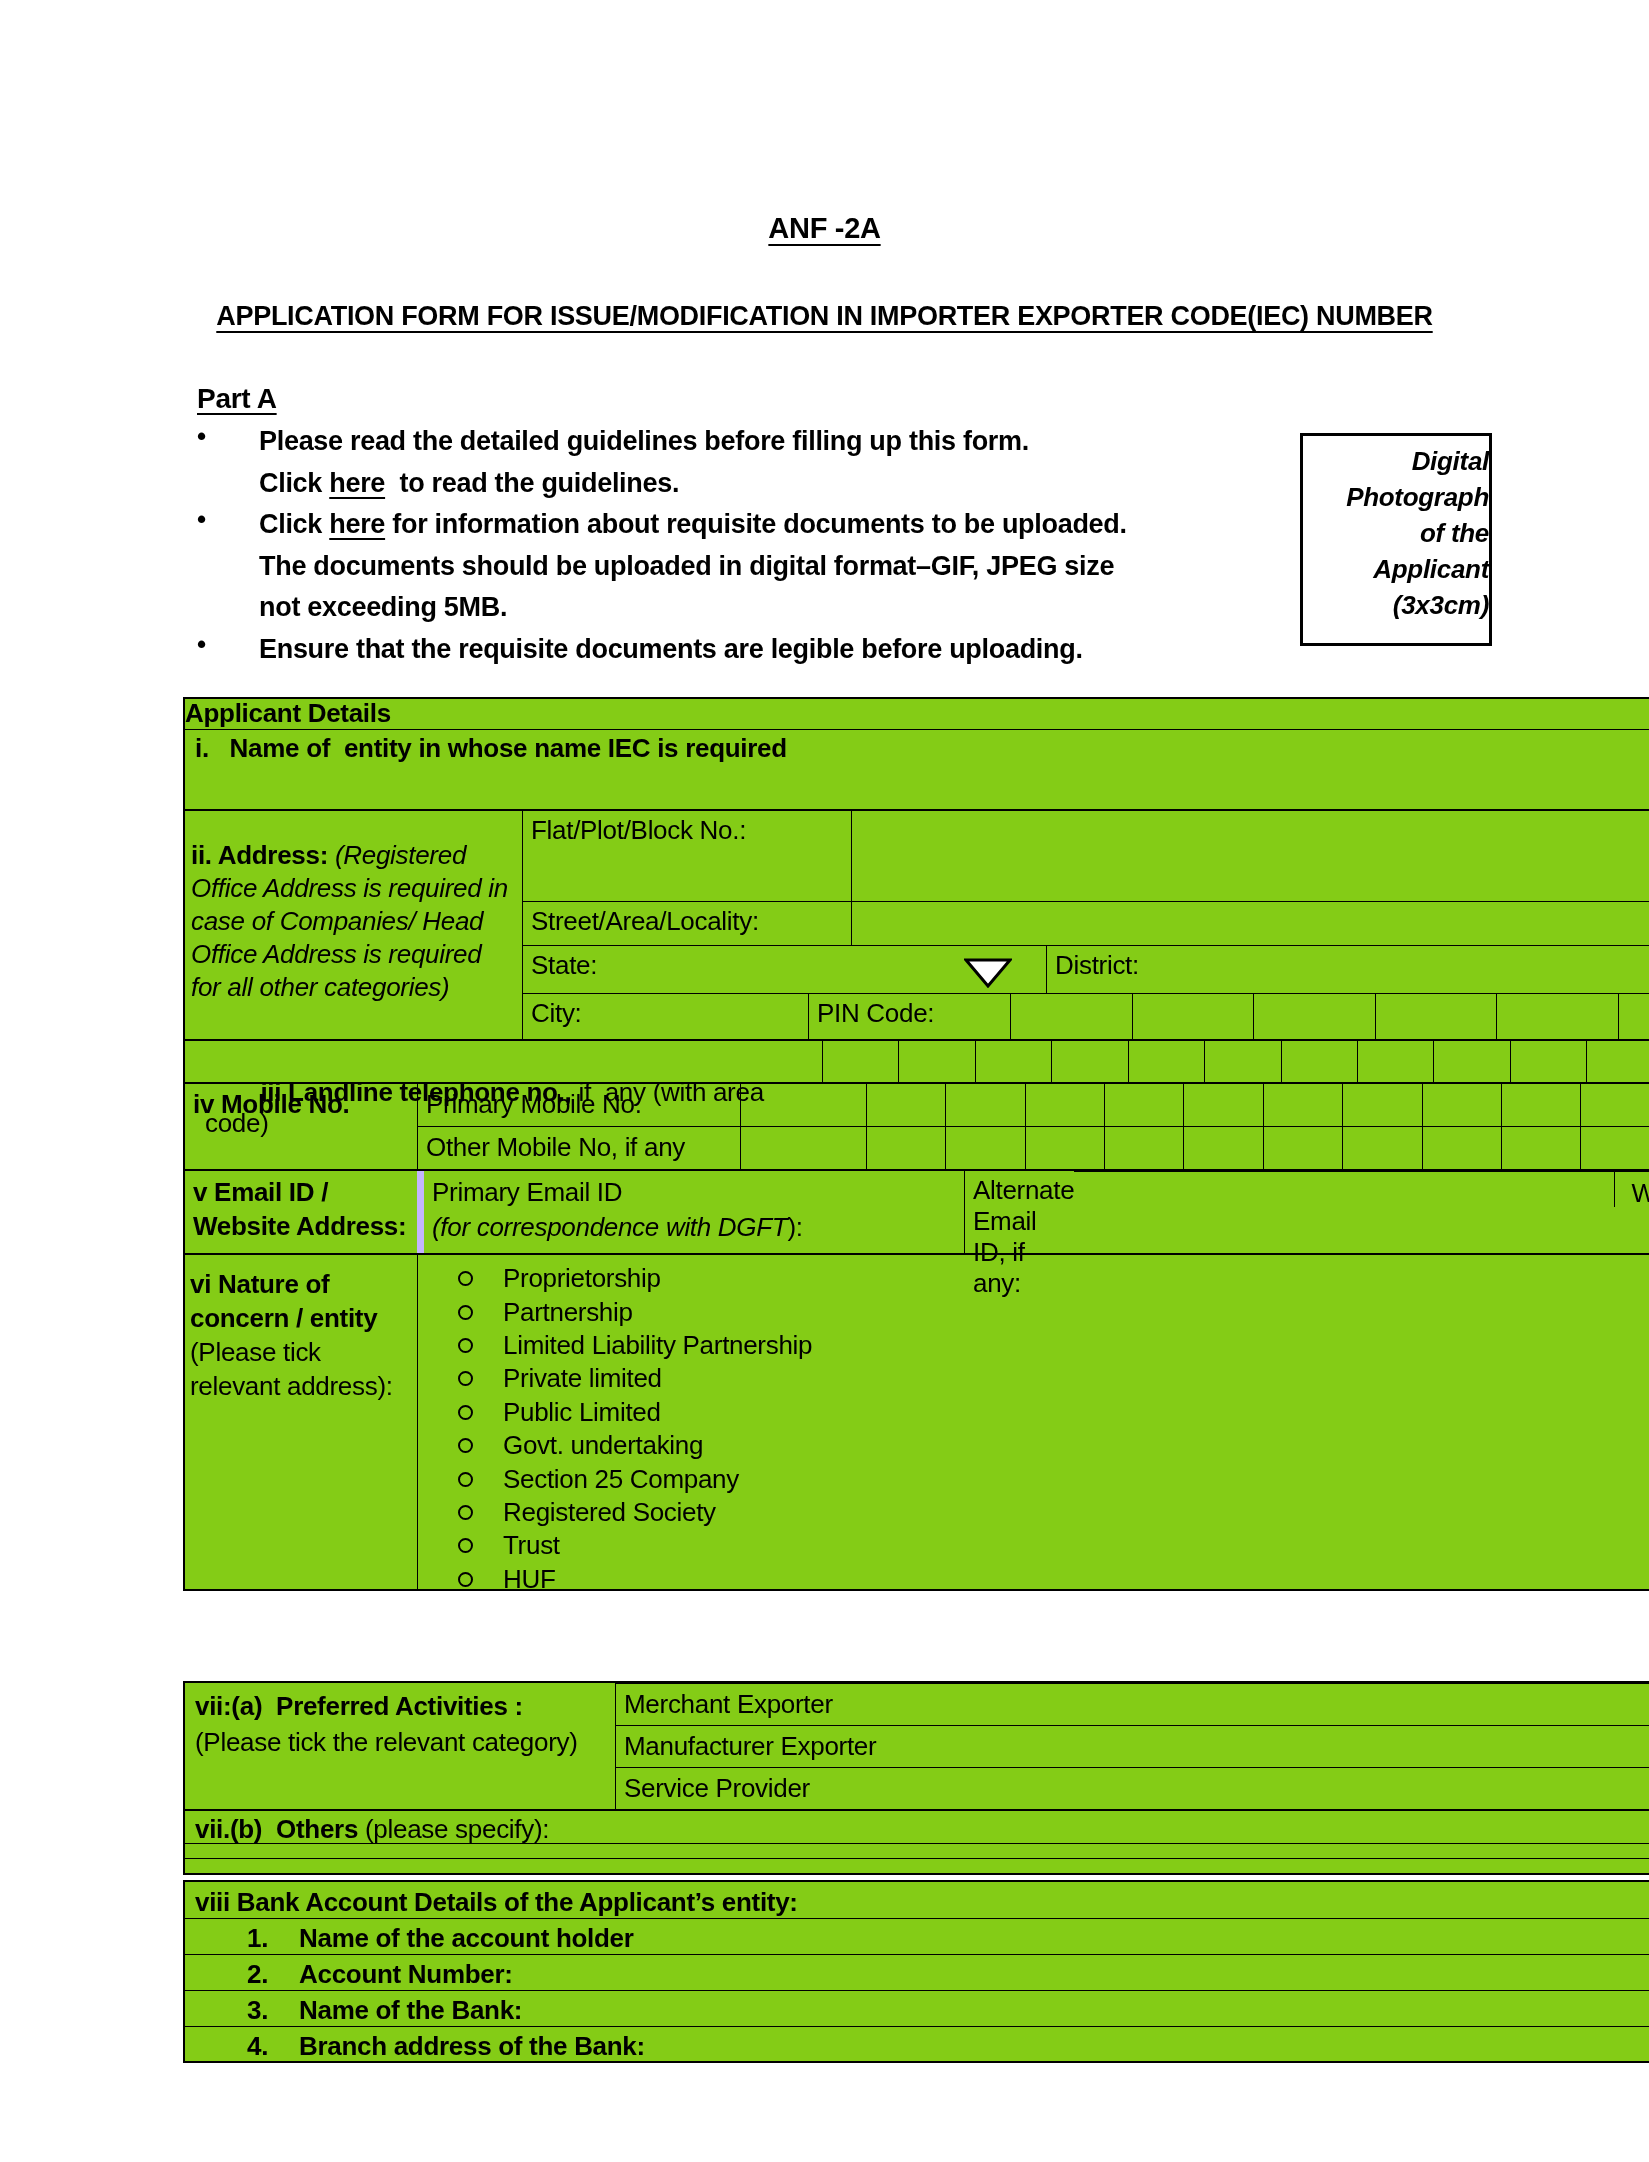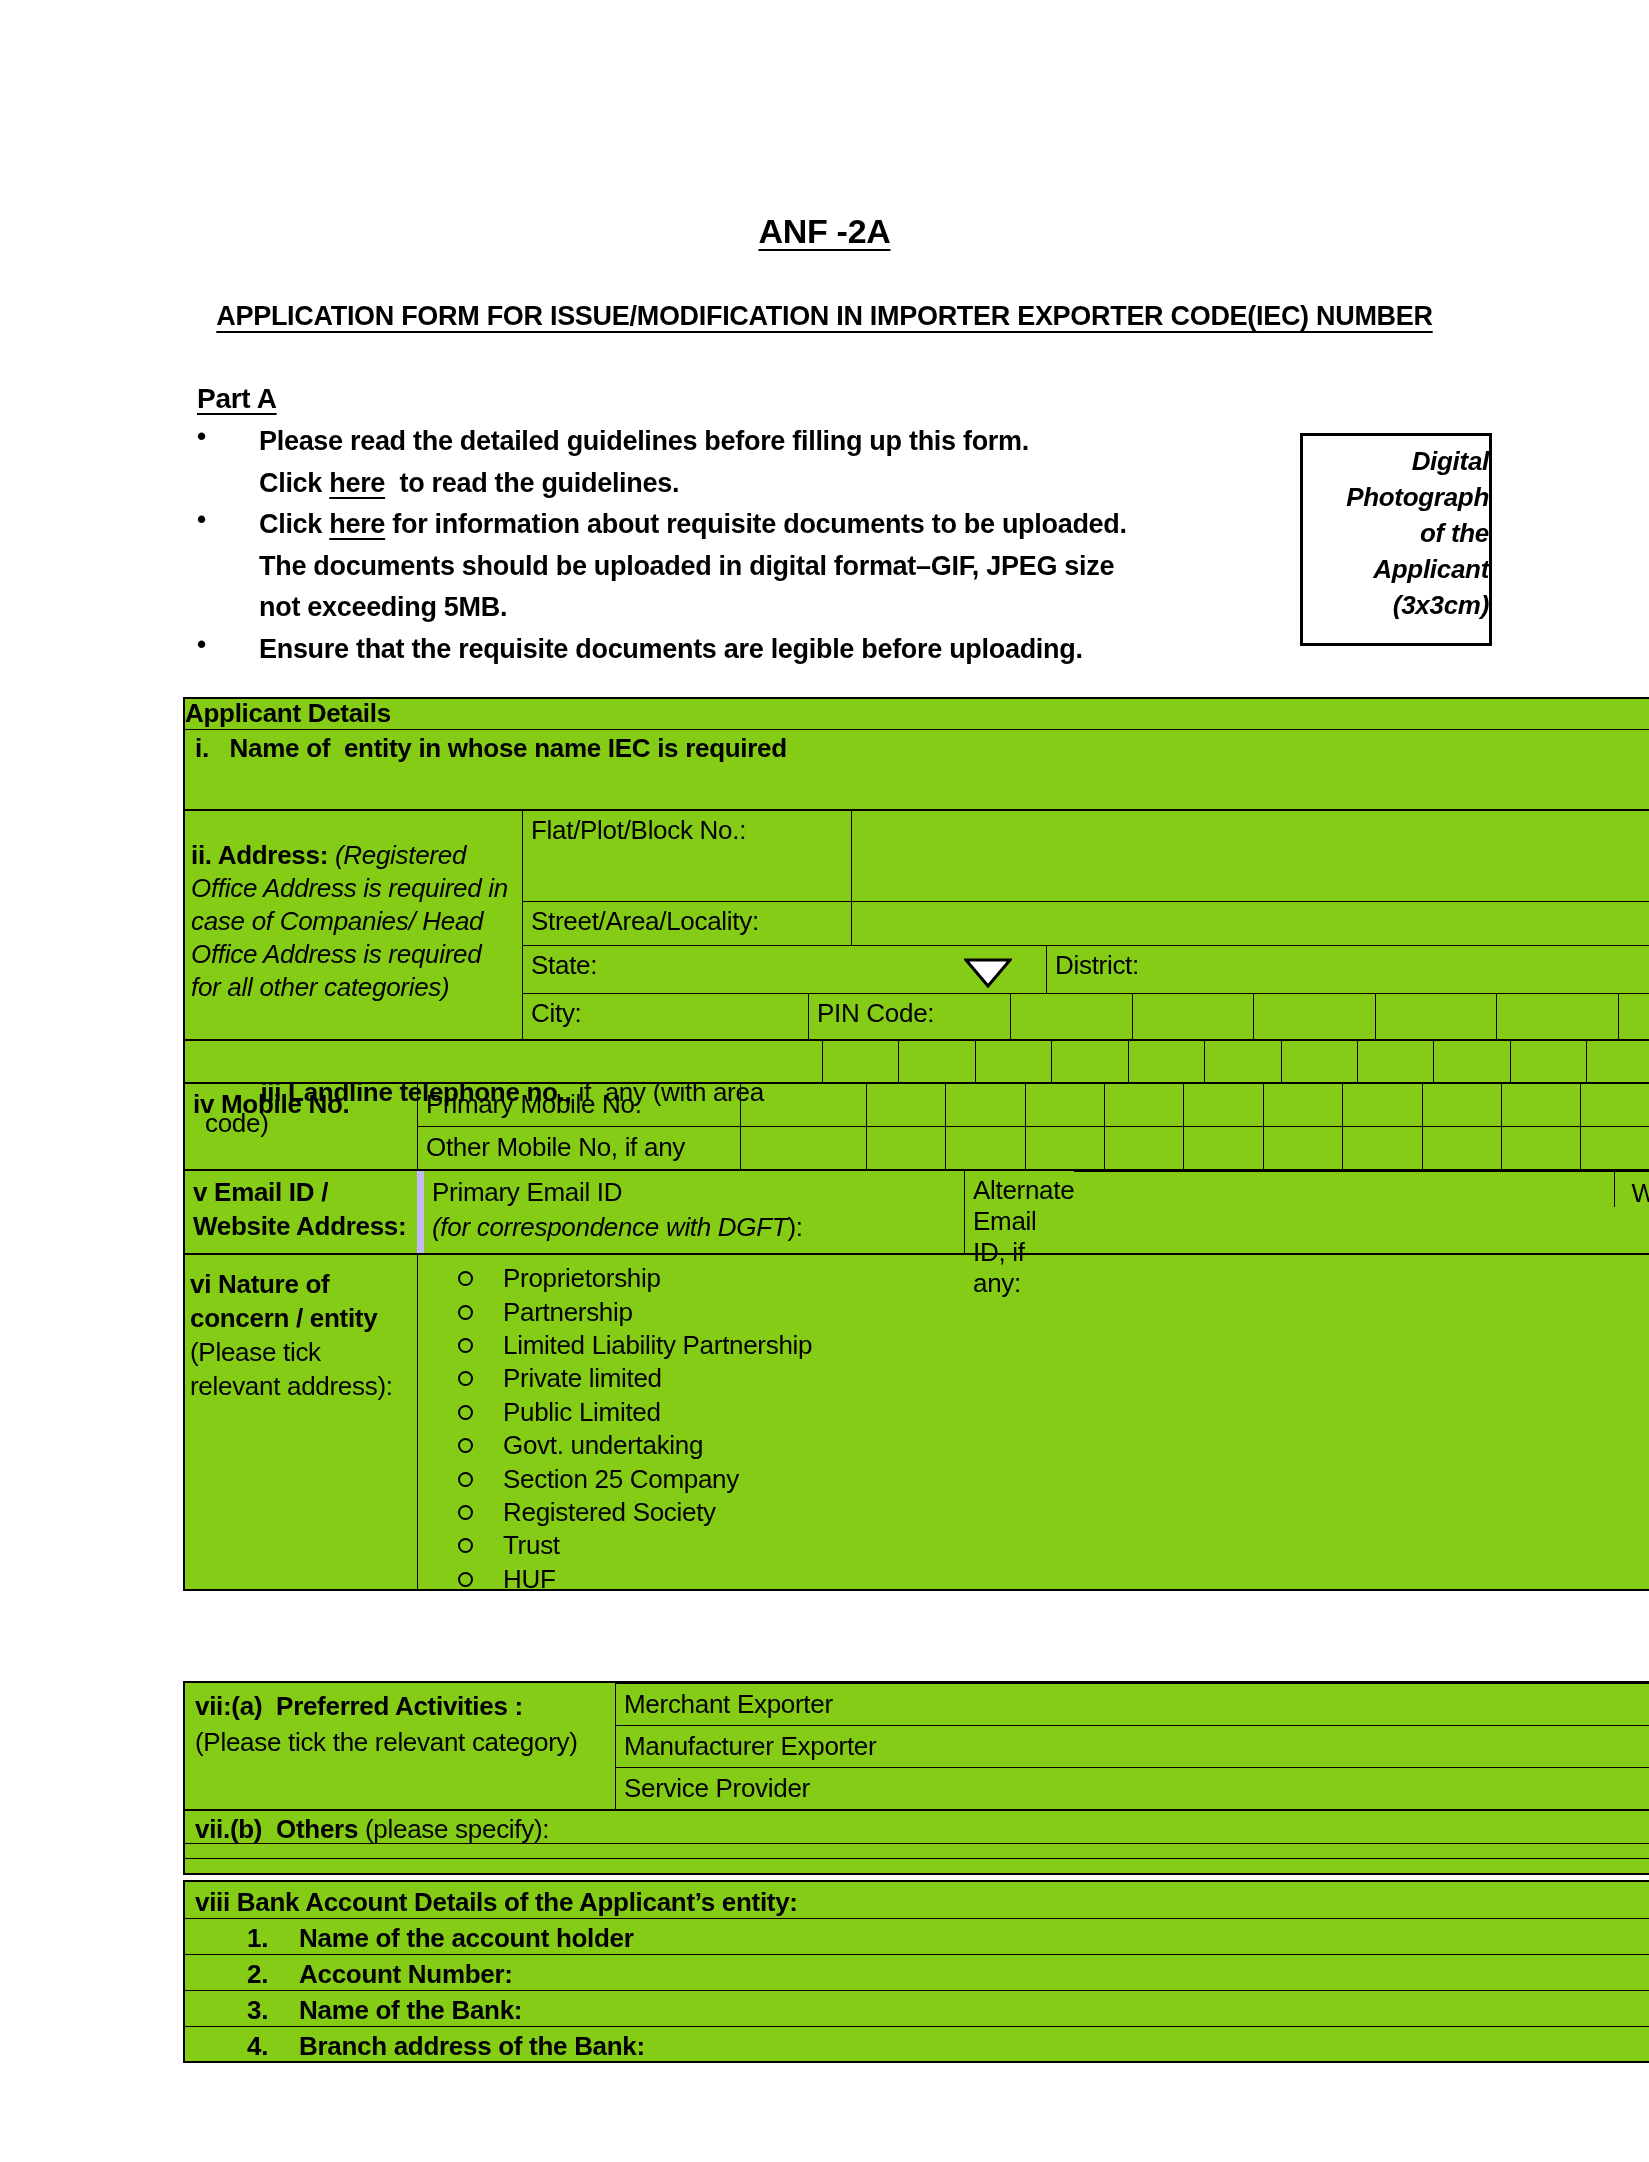--- a/index.html
+++ b/index.html
@@ -14,21 +14,21 @@
     overflow: hidden;
     letter-spacing: -0.3px;
   }
   .pre { white-space: pre-wrap; }
   .u { text-decoration: underline; text-underline-offset: 5px; text-decoration-thickness: 2px; }
   .b { font-weight: bold; }
   .i { font-style: italic; }
 
   .form-code {
     position: absolute; top: 212px; left: 0; width: 100%;
-    text-align: center; font-size: 34px; font-weight: bold;
+    text-align: center; font-size: 29px; font-weight: bold;
   }
   .form-code span { text-decoration: underline; text-underline-offset: 6px; text-decoration-thickness: 2px; }
   .main-title {
     position: absolute; top: 301px; left: 0; width: 100%;
     text-align: center; font-size: 27px; font-weight: bold;
   }
   .main-title span { text-decoration: underline; text-underline-offset: 6px; text-decoration-thickness: 2px; }
   .part-label {
     position: absolute; top: 383px; left: 197px;
     font-size: 28px; font-weight: bold;

